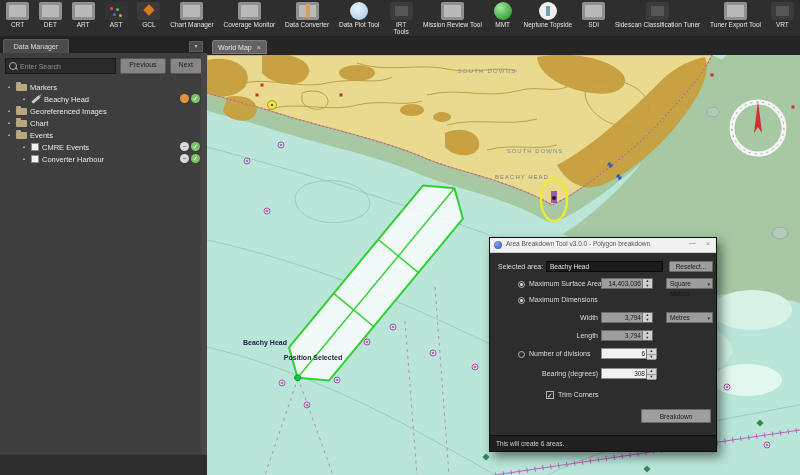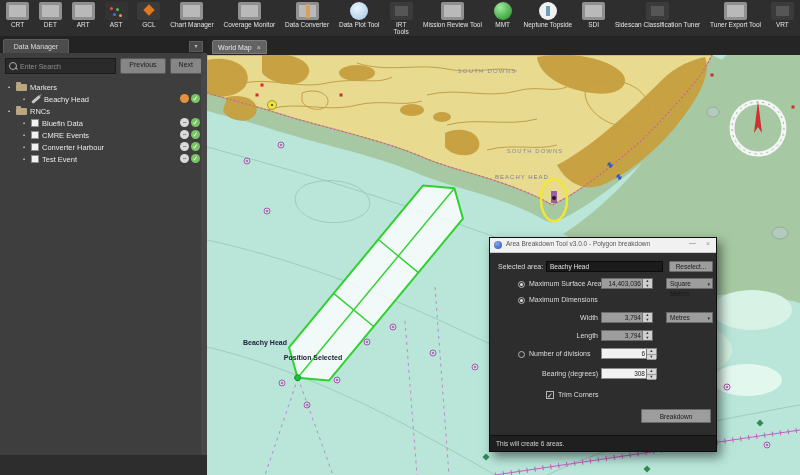--- a/index.html
+++ b/index.html
@@ -205,53 +205,45 @@
         <span class="pencil-icon"></span>
         <span>Beachy Head</span>
         <span class="badges">
           <span class="badge orange"></span>
           <span class="badge green">✓</span>
         </span>
       </div>
       <div class="trow">
         <span class="bullet">•</span>
         <span class="folder-icon"></span>
-        <span>RNCs</span>
-      </div>
-      <div class="trow child">
-        <span class="bullet">•</span>
-        <span class="cbx-icon"></span>
-        <span>Bluefin Data</span>
-        <span class="badges">
-          <span class="badge grey">−</span>
-          <span class="badge green">✓</span>
-        </span>
+        <span>Georeferenced Images</span>
+      </div>
+      <div class="trow">
+        <span class="bullet">•</span>
+        <span class="folder-icon"></span>
+        <span>Chart</span>
+      </div>
+      <div class="trow">
+        <span class="bullet">•</span>
+        <span class="folder-icon"></span>
+        <span>Events</span>
       </div>
       <div class="trow child">
         <span class="bullet">•</span>
         <span class="cbx-icon"></span>
         <span>CMRE Events</span>
         <span class="badges">
           <span class="badge grey">−</span>
           <span class="badge green">✓</span>
         </span>
       </div>
       <div class="trow child">
         <span class="bullet">•</span>
         <span class="cbx-icon"></span>
         <span>Converter Harbour</span>
-        <span class="badges">
-          <span class="badge grey">−</span>
-          <span class="badge green">✓</span>
-        </span>
-      </div>
-      <div class="trow child">
-        <span class="bullet">•</span>
-        <span class="cbx-icon"></span>
-        <span>Test Event</span>
         <span class="badges">
           <span class="badge grey">−</span>
           <span class="badge green">✓</span>
         </span>
       </div>
     </div>
     <div class="side-scroll"></div>
     <div class="side-footer"></div>
   </div>
 

